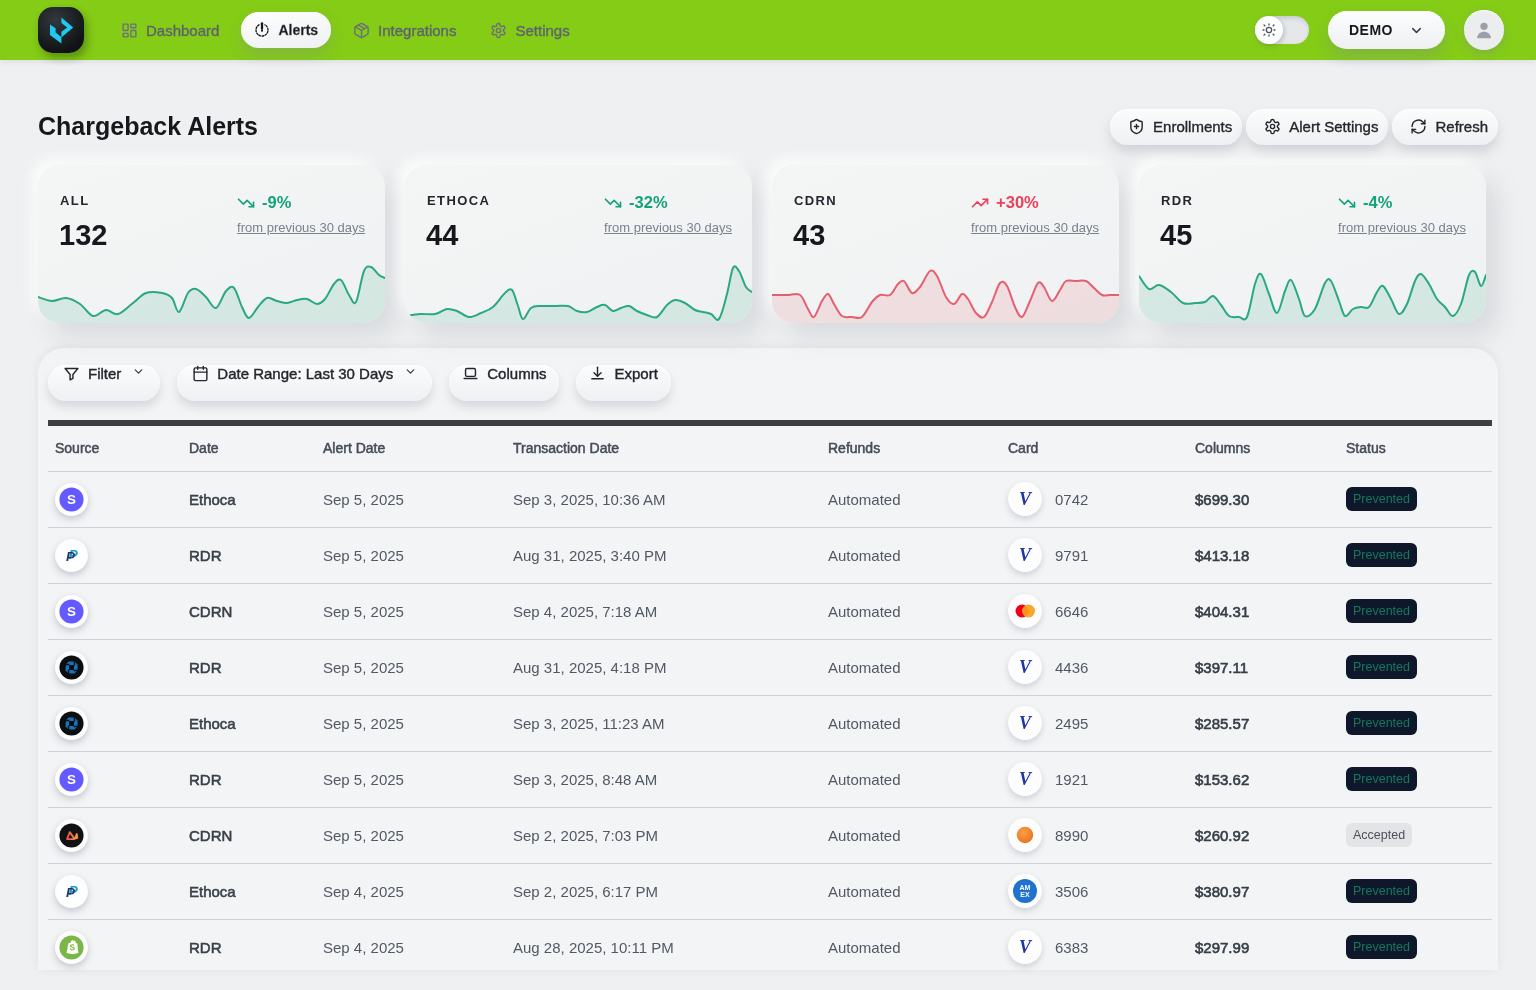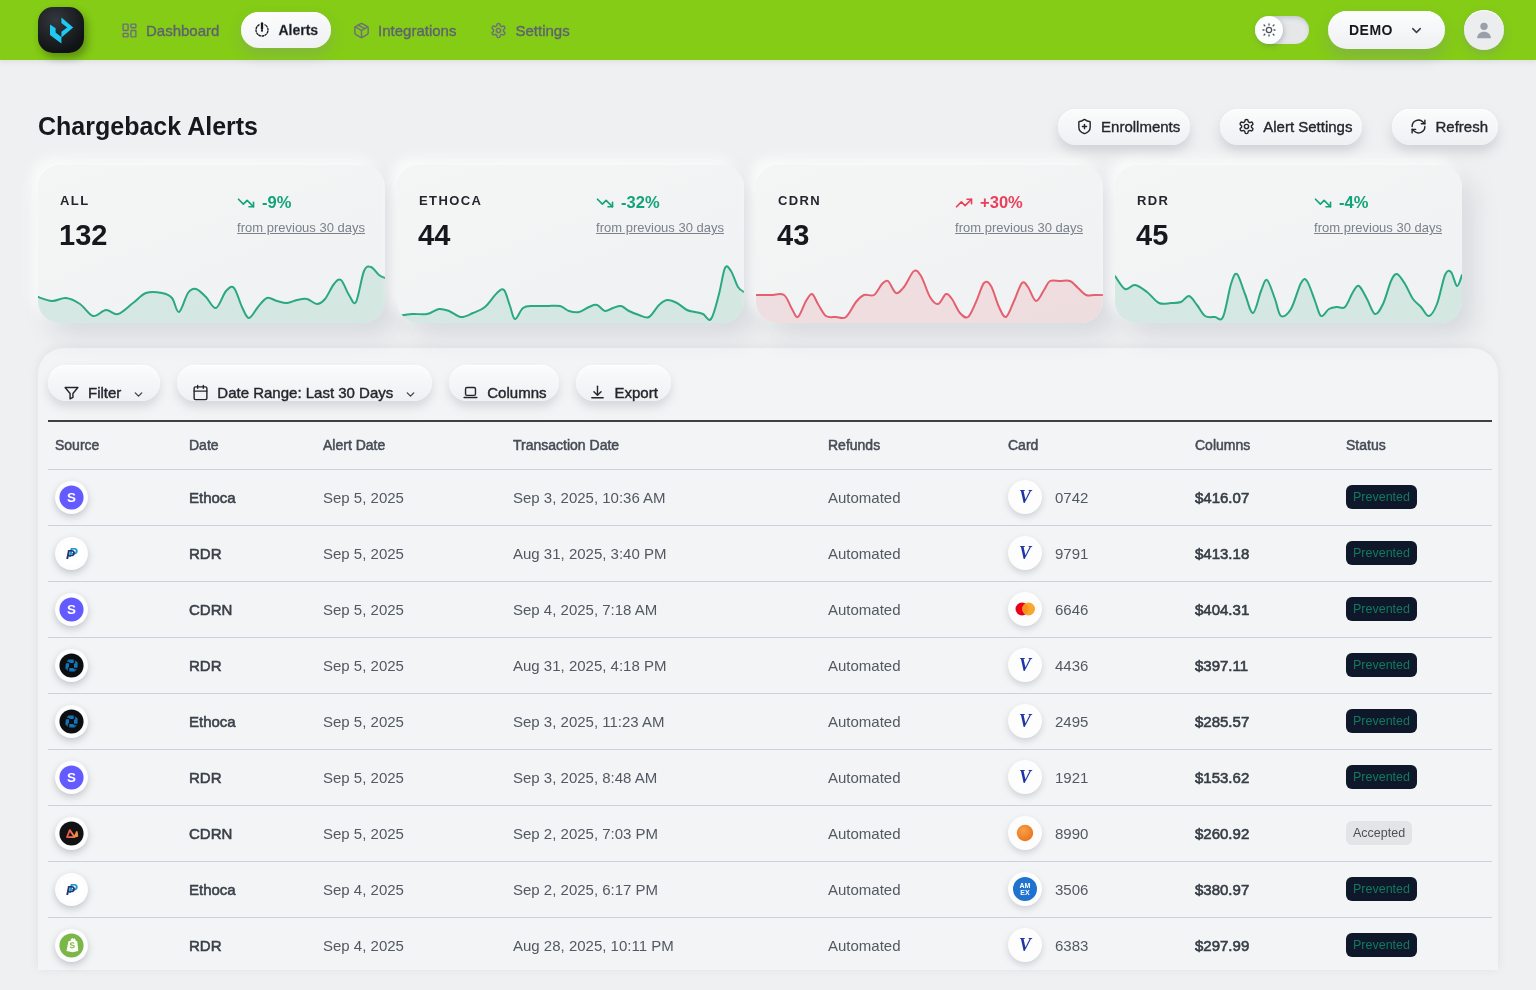--- a/index.html
+++ b/index.html
@@ -17,44 +17,44 @@
 .top-right { margin-left:auto; display:flex; align-items:center; gap:19px; }
 .toggle { width:54px; height:28px; border-radius:999px; background:#e5e7e9; box-shadow:inset 1px 2px 4px rgba(130,140,155,.35); position:relative; }
 .knob { position:absolute; left:0px; top:0px; width:28px; height:28px; border-radius:50%; background:#fcfdfd; box-shadow:1px 2px 5px rgba(90,100,115,.35); display:flex; align-items:center; justify-content:center; }
 .demo-btn { height:38px; padding:0 21px; border-radius:999px; background:linear-gradient(180deg,#fcfdfd,#eef0f2); box-shadow:0 8px 14px rgba(125,135,150,.32), inset 0 1px 0 #fff; display:flex; align-items:center; gap:16px; font-weight:700; font-size:14px; color:#15181c; letter-spacing:.5px; }
 .avatar { width:40px; height:40px; border-radius:50%; background:#ebedee; box-shadow:0 4px 8px rgba(125,135,150,.35), inset 0 1px 0 #fff; display:flex; align-items:center; justify-content:center; }
 
 
 .page { padding:0 38px; }
 .title-row { display:flex; align-items:center; margin-top:48px; height:37px; }
 h1 { font-size:25px; font-weight:700; color:#15181c; }
-.actions { margin-left:auto; display:flex; gap:30px; }
+.actions { margin-left:auto; display:flex; gap:4px; }
 .pill-btn { -webkit-text-stroke:0.35px #23272d; height:36px; padding:0 10px 0 18px; border-radius:999px; background:linear-gradient(180deg,#fbfcfc,#eef0f2); box-shadow:0 7px 12px rgba(125,135,150,.28), inset 0 1px 0 #fff; display:flex; align-items:center; gap:8px; font-size:15px; color:#23272d; }
 
 
-.cards { display:flex; gap:12px; margin-top:20px; }
+.cards { display:flex; gap:20px; margin-top:20px; }
 .card { position:relative; width:347px; height:158px; border-radius:22px; background:linear-gradient(160deg,#f4f5f5,#f0f1f2); box-shadow:12px 14px 24px rgba(125,135,150,.20), -6px -6px 14px rgba(255,255,255,.85); overflow:hidden; }
 .card-label { position:absolute; left:22px; top:28px; font-size:13px; font-weight:700; letter-spacing:1.4px; color:#23272d; }
 .card-num { position:absolute; left:21px; top:54px; font-size:29px; font-weight:700; color:#15181c; }
 .card-right { position:absolute; right:20px; top:28px; }
 .card-trend { font-size:16.5px; font-weight:700; display:flex; align-items:center; gap:7px; }
 .trend-dn { color:#13a379; }
 .trend-up { color:#e9405b; }
 .card-sub { margin-top:8px; font-size:13px; color:#7a828c;text-decoration:underline; }
 .spark { position:absolute; left:0; right:0; bottom:0; width:100%; height:64px; display:block; }
 
 
 .panel { margin-top:25px; background:#f3f4f5; border-radius:26px 26px 0 0; box-shadow:0 -1px 8px rgba(125,135,150,.14); padding:17px 6px 0 10px; height:622px; }
 .filter-row { display:flex; align-items:center; gap:17px; }
-.fpill { -webkit-text-stroke:0.4px #23272d; height:36px; padding:0 15px; border-radius:999px; background:linear-gradient(180deg,#fbfcfc,#eef0f2); box-shadow:0 6px 10px rgba(125,135,150,.25), inset 0 1px 0 #fff; display:flex; align-items:flex-end; gap:8px; font-size:15px; color:#23272d; white-space:nowrap; }
+.fpill { -webkit-text-stroke:0.4px #23272d; height:36px; padding:0 15px; border-radius:999px; background:linear-gradient(180deg,#fbfcfc,#eef0f2); box-shadow:0 6px 10px rgba(125,135,150,.25), inset 0 1px 0 #fff; display:flex; align-items:flex-start; gap:8px; font-size:15px; color:#23272d; white-space:nowrap; }
 .search { flex:1; height:37px; margin-right:6px; border-radius:999px; background:#f9fafb; box-shadow:inset 1px 2px 5px rgba(130,140,155,.20), 0 1px 0 rgba(255,255,255,.7); display:flex; align-items:center; padding:0 10px; gap:8px; }
 .search span { color:#9aa2ac; font-size:15px; }
 
 table { width:100%; border-collapse:collapse; margin-top:19px; table-layout:fixed; }
-th { text-align:left; font-size:14px; font-weight:400; -webkit-text-stroke:0.5px #454c56; color:#454c56; height:48px; vertical-align:middle; border-top:2px solid #404040; border-bottom:1px solid #ccd2dd; }
+th { text-align:left; font-size:14px; font-weight:400; -webkit-text-stroke:0.5px #454c56; color:#454c56; height:48px; vertical-align:middle; border-top:6px solid #404040; border-bottom:1px solid #ccd2dd; }
 td { border-bottom:1px solid #ccd2dd; height:56px; font-size:15px; color:#525963; vertical-align:middle; }
 tr:last-child td { border-bottom:none; }
 td.type { font-weight:400; -webkit-text-stroke:0.55px #3a414a; color:#3a414a; }
 td.amount { font-weight:400; -webkit-text-stroke:0.6px #363d46; color:#363d46; }
 .src-wrap { width:33px; height:33px; border-radius:50%; background:#fdfdfd; box-shadow:0 3px 7px rgba(120,130,145,.4); display:flex; align-items:center; justify-content:center; margin-left:7px; }
 .badge { display:inline-block; padding:5px 7px; border-radius:6px; font-size:12.5px; }
 .badge.prevented { background:#0f172a; color:#12795f; }
 .badge.accepted { background:#e3e4e6; color:#4b5158; }
 .card-cell { display:flex; align-items:center; gap:13px; }
 .card-icon { width:34px; height:34px; border-radius:50%; background:#fdfdfd; box-shadow:0 3px 6px rgba(120,130,145,.3); display:flex; align-items:center; justify-content:center; }
@@ -298,21 +298,21 @@
         <td>
               <div class="card-cell">
                 <div class="card-icon">
                   <svg width="22" height="22" viewBox="0 0 22 22">
                     <text x="11" y="16.5" text-anchor="middle" font-family="Liberation Serif, serif" font-size="18" font-weight="bold" font-style="italic" fill="#1f35a5">V</text>
                   </svg>
                 </div>
                 <span>0742</span>
               </div>
             </td>
-        <td class="amount">$416.07</td>
+        <td class="amount">$699.30</td>
         <td><span class="badge prevented">Prevented</span></td>
       </tr>
       <tr>
         <td>
               <div class="src-wrap">
                 <svg width="25" height="25" viewBox="0 0 29 29">
                   <circle cx="14.5" cy="14.5" r="14" fill="#fff"></circle>
                   <text x="16.4" y="19" text-anchor="middle" font-family="Liberation Sans, sans-serif" font-size="15.5" font-weight="bold" font-style="italic" fill="#1799d4">P</text>
                   <text x="13.2" y="21" text-anchor="middle" font-family="Liberation Sans, sans-serif" font-size="15.5" font-weight="bold" font-style="italic" fill="#24386d">P</text>
                 </svg>

